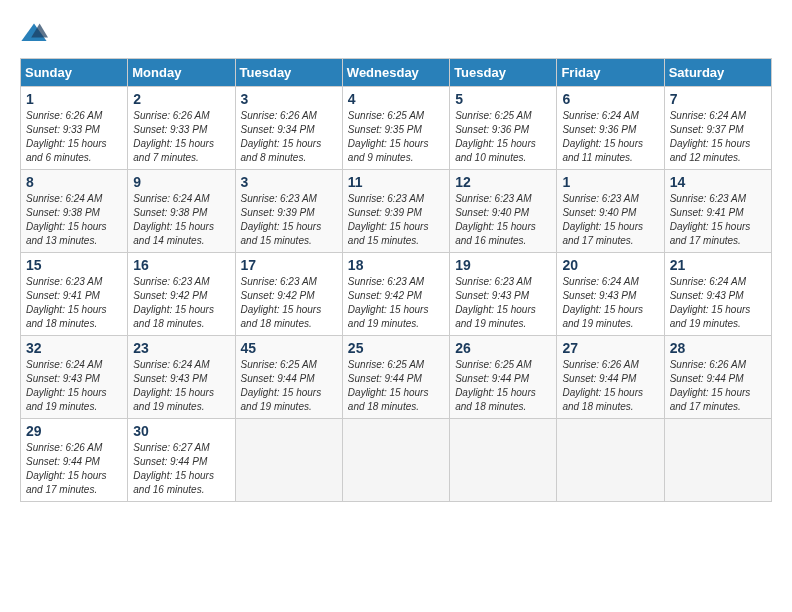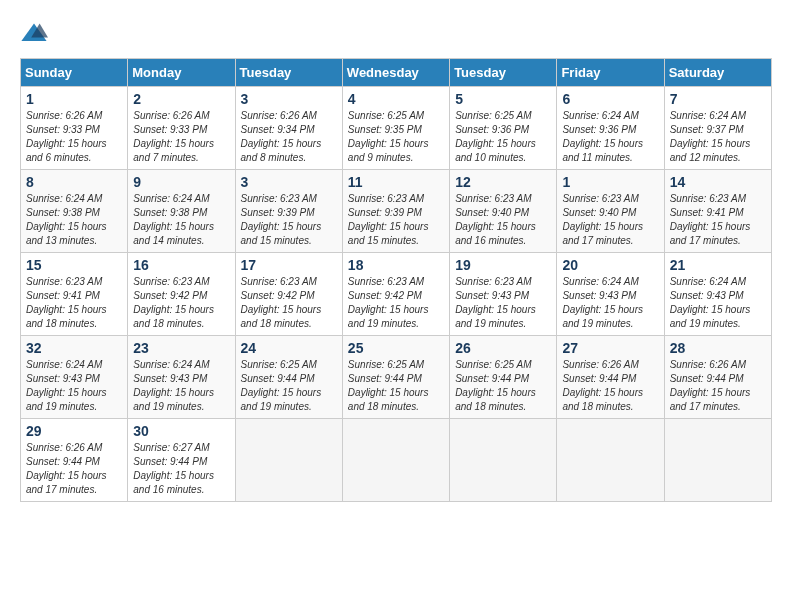--- a/index.html
+++ b/index.html
@@ -306,21 +306,21 @@
         </td>
         <td>
         <span class="day-num">23</span>
         <div class="day-info">
           Sunrise: 6:24 AM<br>
           Sunset: 9:43 PM<br>
           Daylight: 15 hours and 19 minutes.
         </div>
         </td>
         <td>
-        <span class="day-num">24</span>
+        <span class="day-num">45</span>
         <div class="day-info">
           Sunrise: 6:25 AM<br>
           Sunset: 9:44 PM<br>
           Daylight: 15 hours and 19 minutes.
         </div>
         </td>
         <td>
         <span class="day-num">25</span>
         <div class="day-info">
           Sunrise: 6:25 AM<br>

